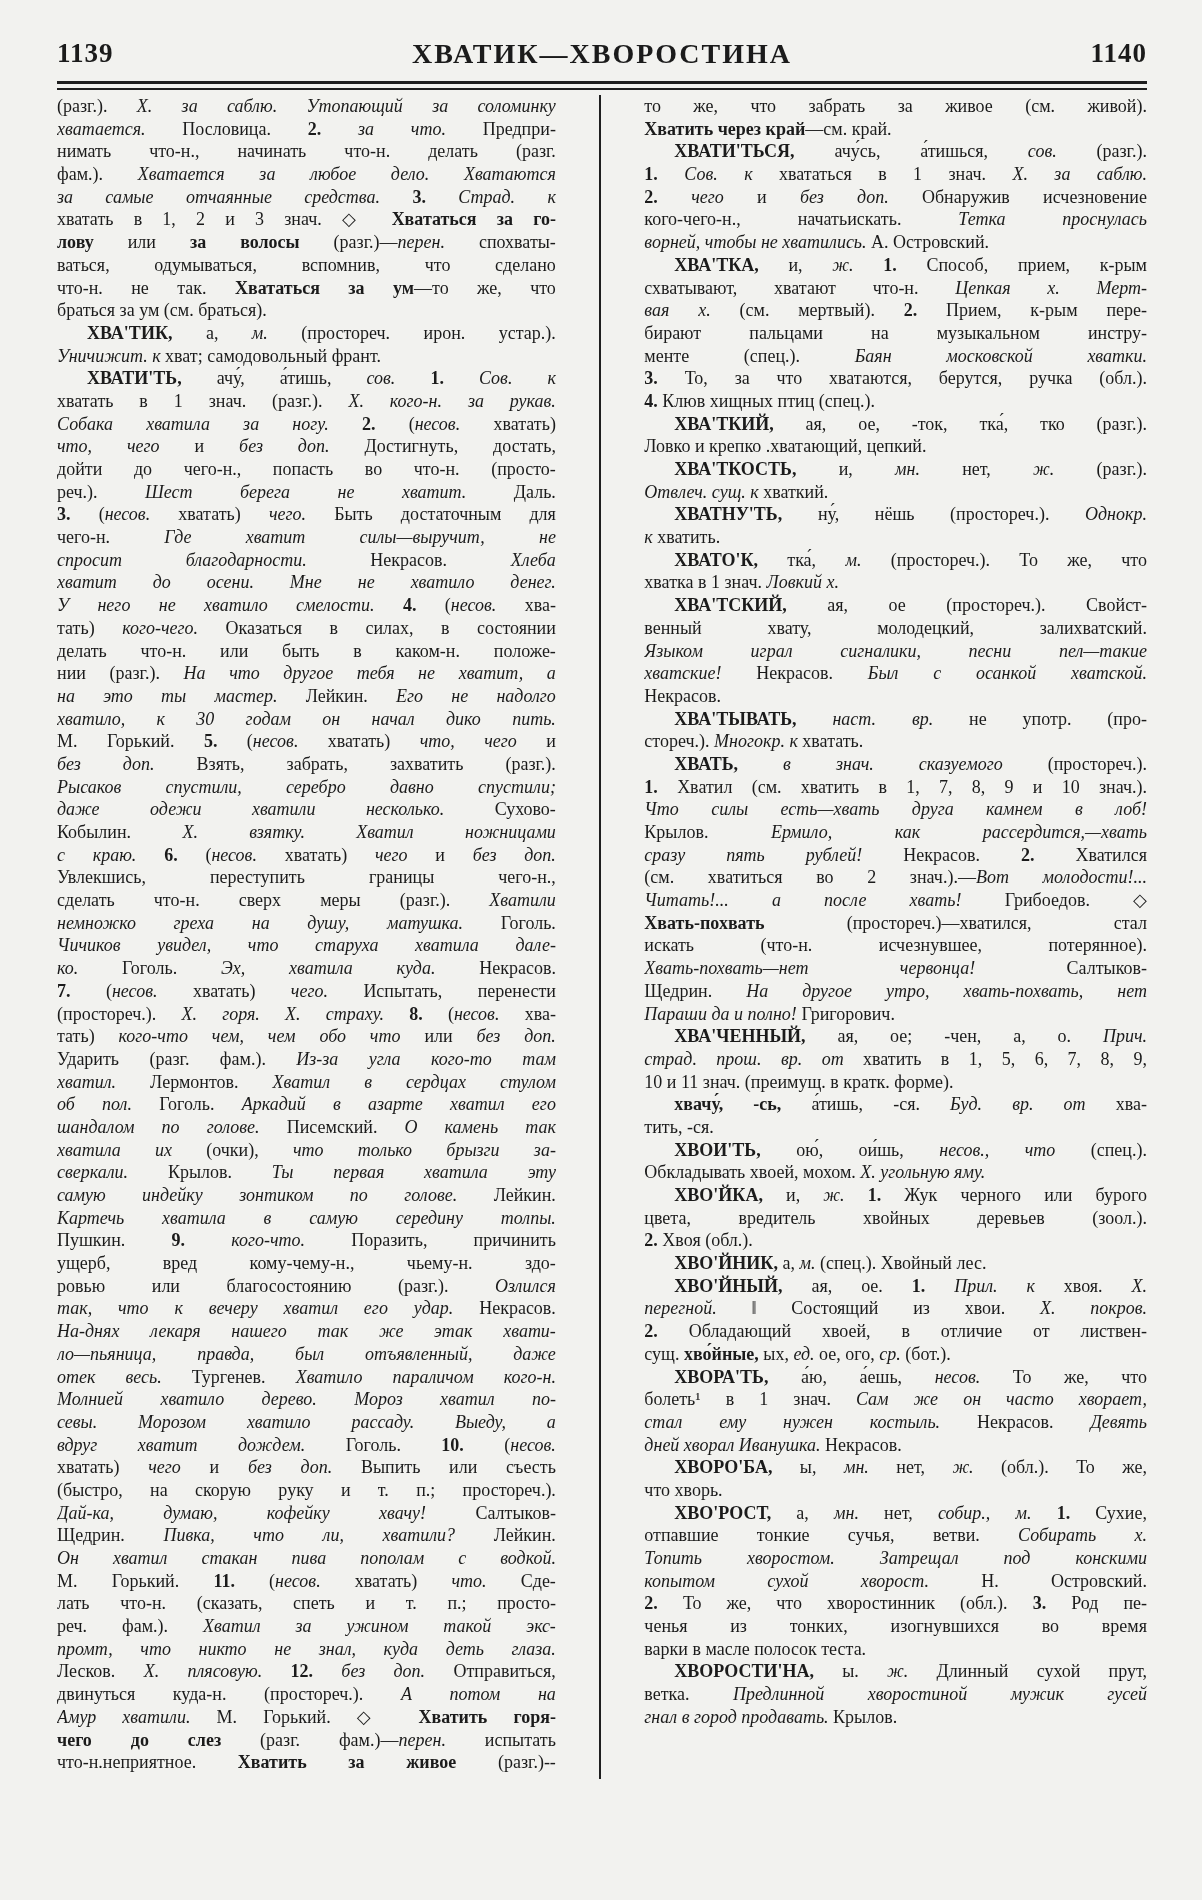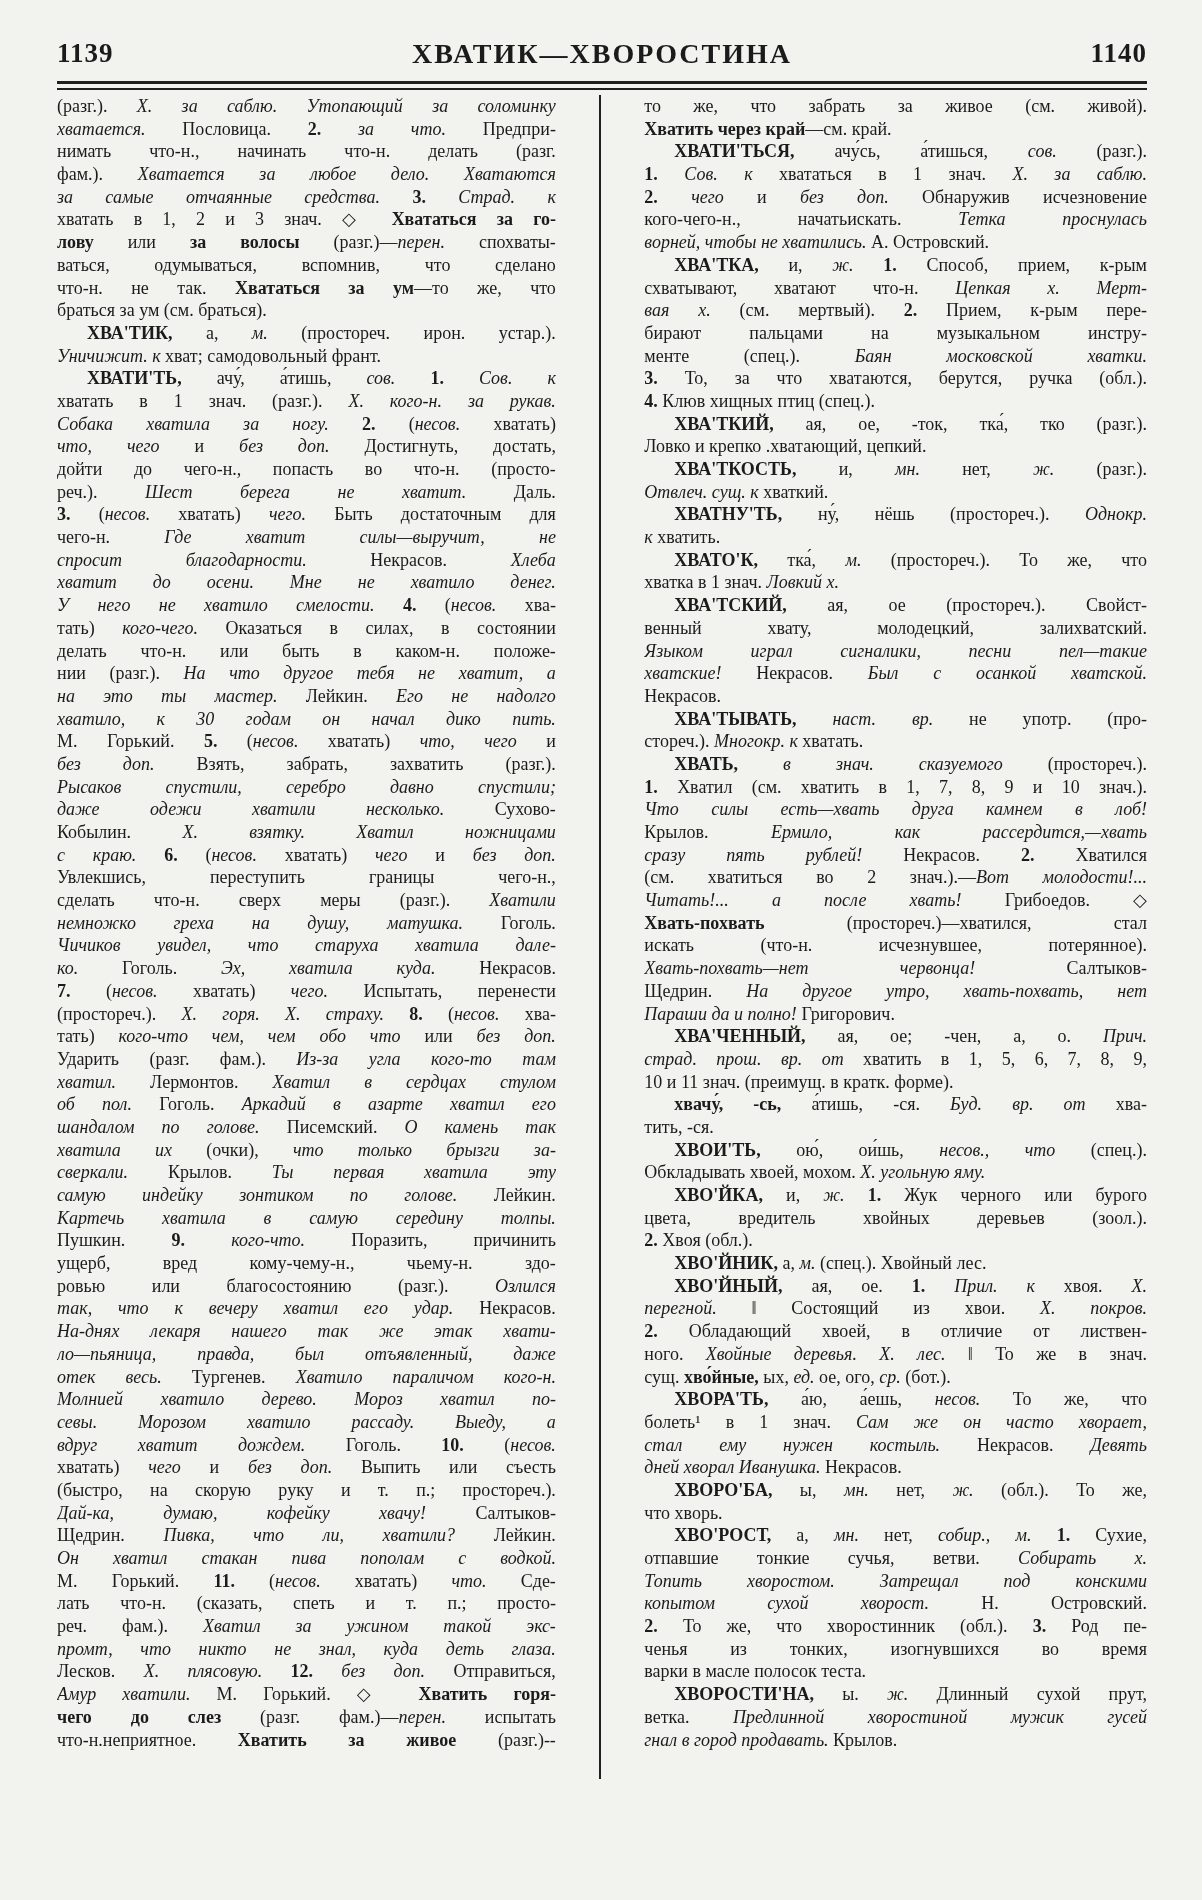--- a/index.html
+++ b/index.html
@@ -122,20 +122,21 @@
           <div class="line"><span class="n">хватать) </span><span class="i">чего </span><span class="n">и </span><span class="i">без доп. </span><span class="n">Выпить или съесть</span></div>
           <div class="line"><span class="n">(быстро, на скорую руку и т. п.; простореч.).</span></div>
           <div class="line"><span class="i">Дай-ка, думаю, кофейку хвачу! </span><span class="n">Салтыков-</span></div>
           <div class="line"><span class="n">Щедрин. </span><span class="i">Пивка, что ли, хватили? </span><span class="n">Лейкин.</span></div>
           <div class="line"><span class="i">Он хватил стакан пива пополам с водкой.</span></div>
           <div class="line"><span class="n">М. Горький. </span><span class="b">11. </span><span class="n">(</span><span class="i">несов. </span><span class="n">хватать) </span><span class="i">что. </span><span class="n">Сде-</span></div>
           <div class="line"><span class="n">лать что-н. (сказать, спеть и т. п.; просто-</span></div>
           <div class="line"><span class="n">реч. фам.). </span><span class="i">Хватил за ужином такой экс-</span></div>
           <div class="line"><span class="i">промт, что никто не знал, куда деть глаза.</span></div>
           <div class="line"><span class="n">Лесков. </span><span class="i">Х. плясовую. </span><span class="b">12. </span><span class="i">без доп. </span><span class="n">Отправиться,</span></div>
+          <div class="line"><span class="n">двинуться куда-н. (простореч.). </span><span class="i">А потом на</span></div>
           <div class="line"><span class="i">Амур хватили. </span><span class="n">М. Горький. ◇ </span><span class="b">Хватить горя-</span></div>
           <div class="line"><span class="b">чего до слез </span><span class="n">(разг. фам.)—</span><span class="i">перен. </span><span class="n">испытать</span></div>
           <div class="line"><span class="n">что-н.неприятное. </span><span class="b">Хватить за живое </span><span class="n">(разг.)--</span></div>
         </div>
       <div class="gutter">
         <div class="vrule"></div>
       </div>
       <div class="col right" id="col-right">
           <div class="line"><span class="n">то же, что забрать за живое (см. живой).</span></div>
           <div class="line last"><span class="b">Хватить через край</span><span class="n">—см. край.</span></div>
@@ -185,21 +186,20 @@
           <div class="line last"><span class="n">тить, -ся.</span></div>
           <div class="line ind"><span class="b">ХВОИ'ТЬ, </span><span class="n">ою́, ои́шь, </span><span class="i">несов., что </span><span class="n">(спец.).</span></div>
           <div class="line last"><span class="n">Обкладывать хвоей, мохом. </span><span class="i">Х. угольную яму.</span></div>
           <div class="line ind"><span class="b">ХВО'ЙКА, </span><span class="n">и, </span><span class="i">ж. </span><span class="b">1. </span><span class="n">Жук черного или бурого</span></div>
           <div class="line"><span class="n">цвета, вредитель хвойных деревьев (зоол.).</span></div>
           <div class="line last"><span class="b">2. </span><span class="n">Хвоя (обл.).</span></div>
           <div class="line ind last"><span class="b">ХВО'ЙНИК, </span><span class="n">а, </span><span class="i">м. </span><span class="n">(спец.). Хвойный лес.</span></div>
           <div class="line ind"><span class="b">ХВО'ЙНЫЙ, </span><span class="n">ая, ое. </span><span class="b">1. </span><span class="i">Прил. к </span><span class="n">хвоя. </span><span class="i">Х.</span></div>
           <div class="line"><span class="i">перегной. </span><span class="n">‖ Состоящий из хвои. </span><span class="i">Х. покров.</span></div>
           <div class="line"><span class="b">2. </span><span class="n">Обладающий хвоей, в отличие от листвен-</span></div>
-          <div class="line"><span class="n">ного. </span><span class="i">Хвойные деревья. Х. лес. </span><span class="n">‖ То же в знач.</span></div>
           <div class="line last"><span class="n">сущ. </span><span class="b">хво́йные, </span><span class="n">ых, </span><span class="i">ед. </span><span class="n">ое, ого, </span><span class="i">ср. </span><span class="n">(бот.).</span></div>
           <div class="line ind"><span class="b">ХВОРА'ТЬ, </span><span class="n">а́ю, а́ешь, </span><span class="i">несов. </span><span class="n">То же, что</span></div>
           <div class="line"><span class="n">болеть¹ в 1 знач. </span><span class="i">Сам же он часто хворает,</span></div>
           <div class="line"><span class="i">стал ему нужен костыль. </span><span class="n">Некрасов. </span><span class="i">Девять</span></div>
           <div class="line last"><span class="i">дней хворал Иванушка. </span><span class="n">Некрасов.</span></div>
           <div class="line ind"><span class="b">ХВОРО'БА, </span><span class="n">ы, </span><span class="i">мн. </span><span class="n">нет, </span><span class="i">ж. </span><span class="n">(обл.). То же,</span></div>
           <div class="line last"><span class="n">что хворь.</span></div>
           <div class="line ind"><span class="b">ХВО'РОСТ, </span><span class="n">а, </span><span class="i">мн. </span><span class="n">нет, </span><span class="i">собир., м. </span><span class="b">1. </span><span class="n">Сухие,</span></div>
           <div class="line"><span class="n">отпавшие тонкие сучья, ветви. </span><span class="i">Собирать х.</span></div>
           <div class="line"><span class="i">Топить хворостом. Затрещал под конскими</span></div>

